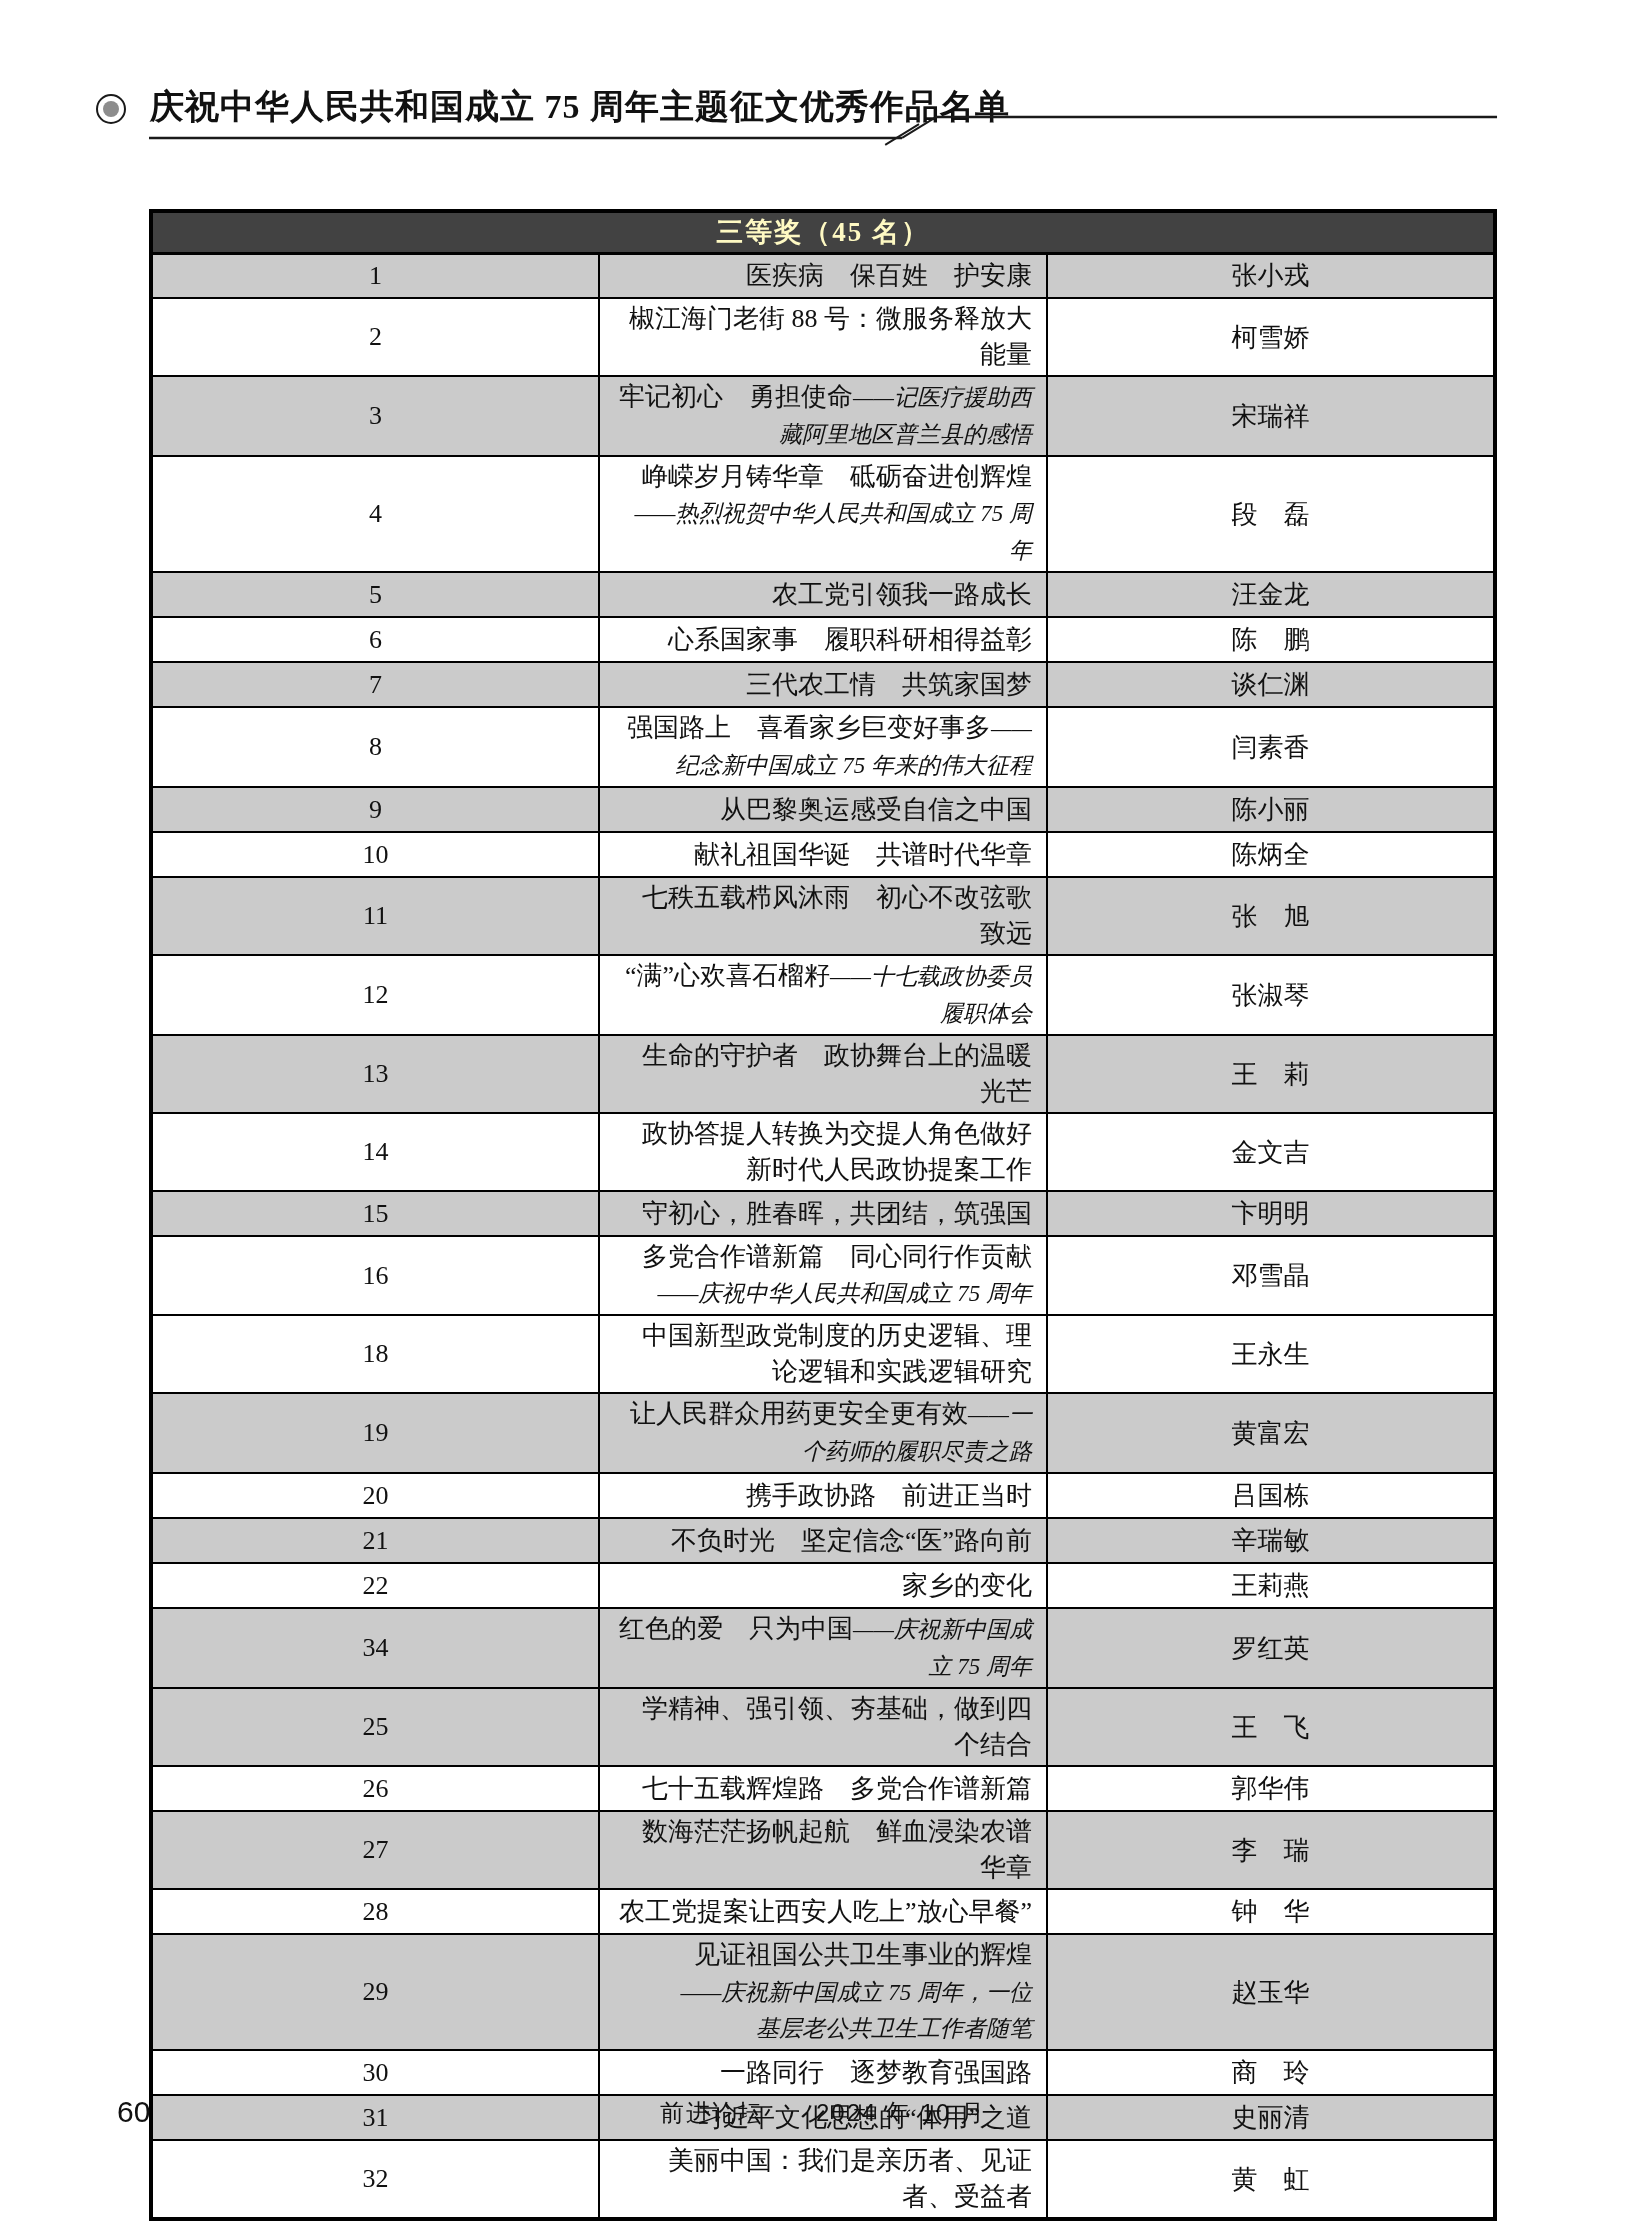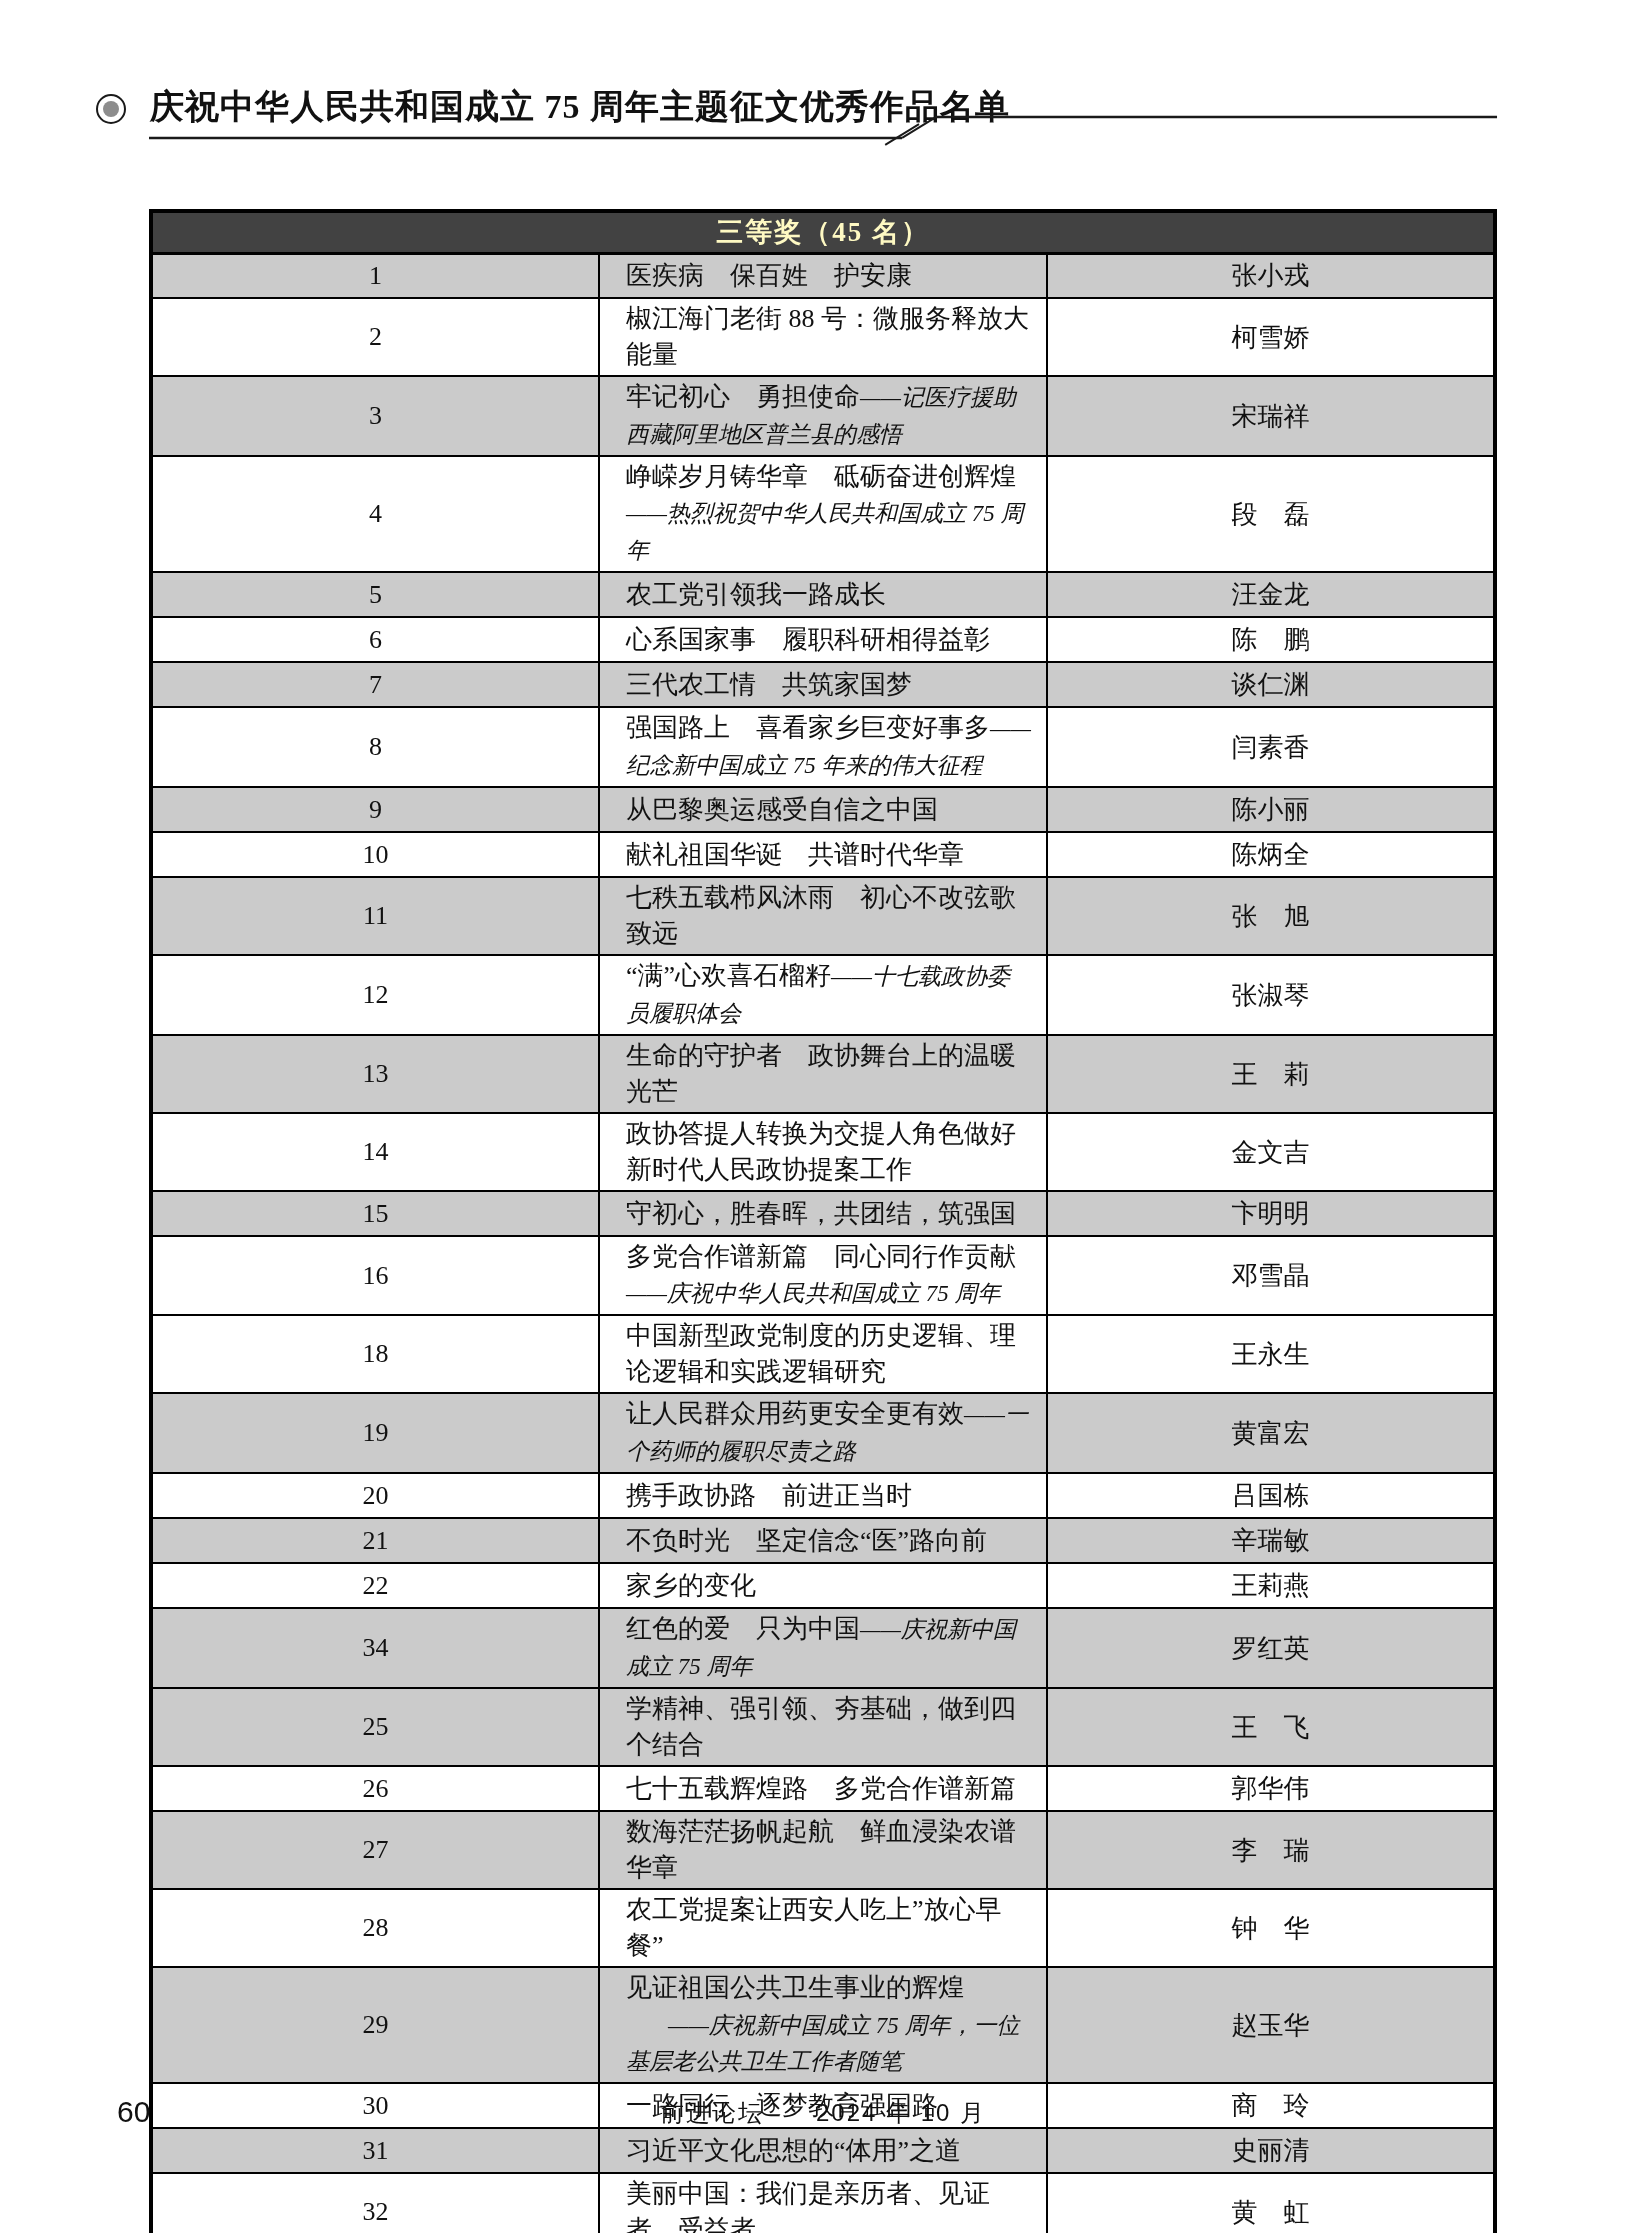--- a/index.html
+++ b/index.html
@@ -42,21 +42,21 @@
     background:#424242;color:#fef9c3;
     text-align:center;font-weight:700;
     font-size:27px;letter-spacing:2px;
     height:42px;border-bottom:3px solid #000;
   }
   tr.row{height:45px;}
   tr.row.tall{height:90px;}
   tr.row.odd td{background:#cbcbcb;}
   tr.row.even td{background:#ffffff;}
   td.num{width:129px;text-align:center;font-size:26px;}
-  td.title{width:1095px;text-align:left;padding:2px 14px 2px 26px;font-size:26px;line-height:36px;}
+  td.title{width:1095px;text-align:right;padding:2px 14px 2px 18px;font-size:26px;line-height:36px;}
   td.author{width:124px;text-align:center;font-size:26px;padding:0 4px;}
   .t-sub{font-style:italic;font-size:23px;}
   .t-sub.block{display:block;text-indent:42px;margin-top:2px;}
   
   .folio{
     position:absolute;left:117px;top:2095px;
     font-size:30px;font-family:"Liberation Sans","DejaVu Sans",sans-serif;
   }
   .footline{
     position:absolute;left:0;top:2097px;width:1646px;

